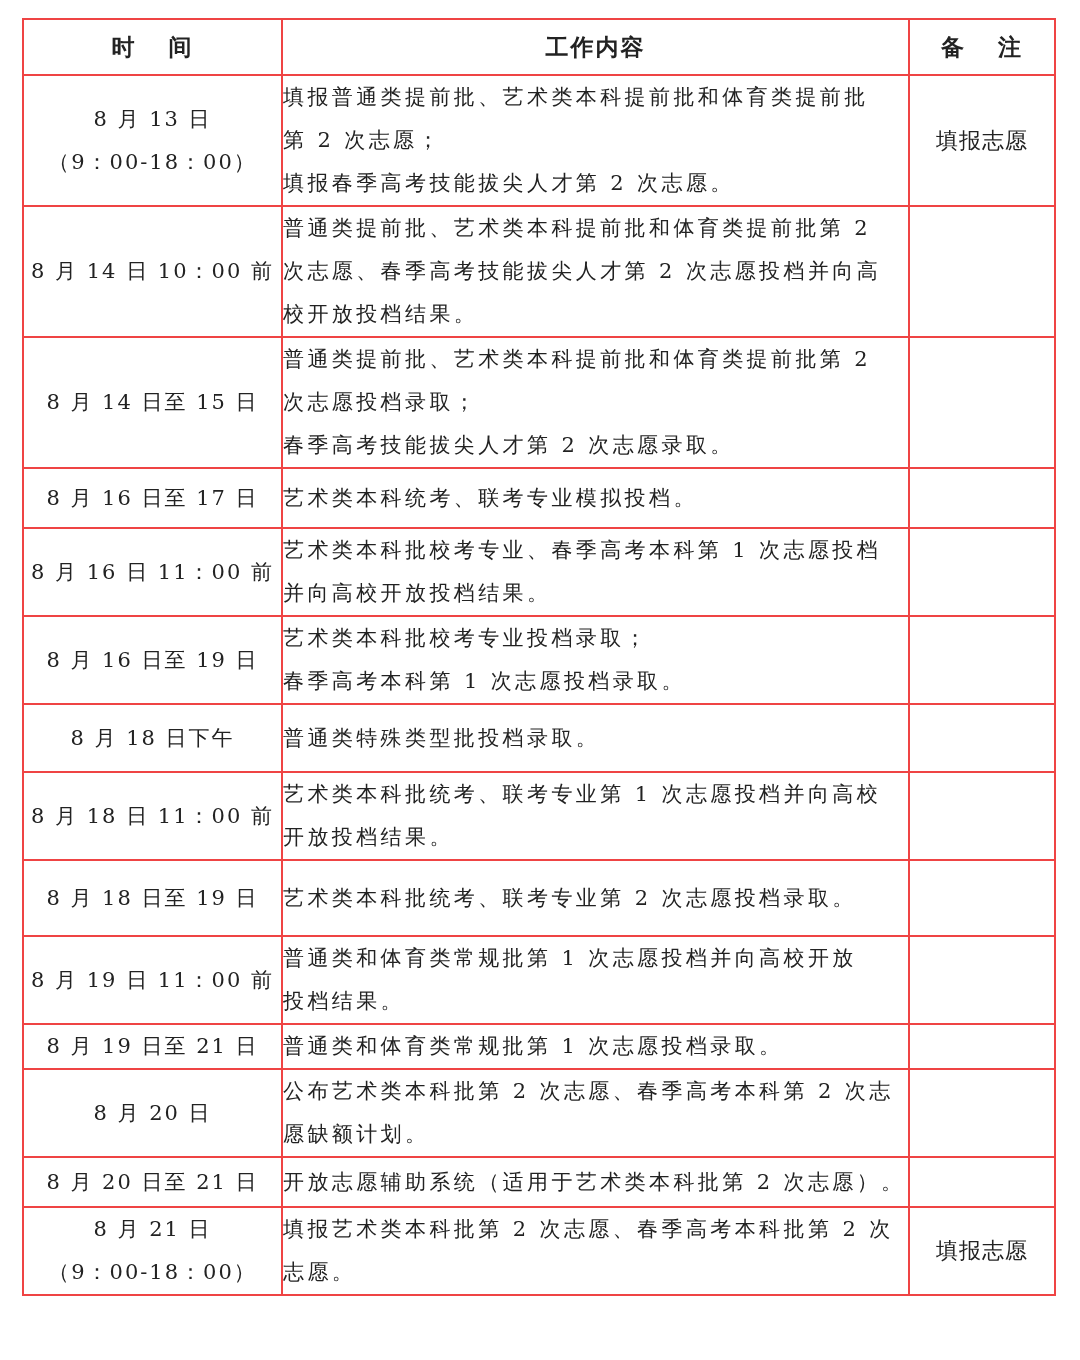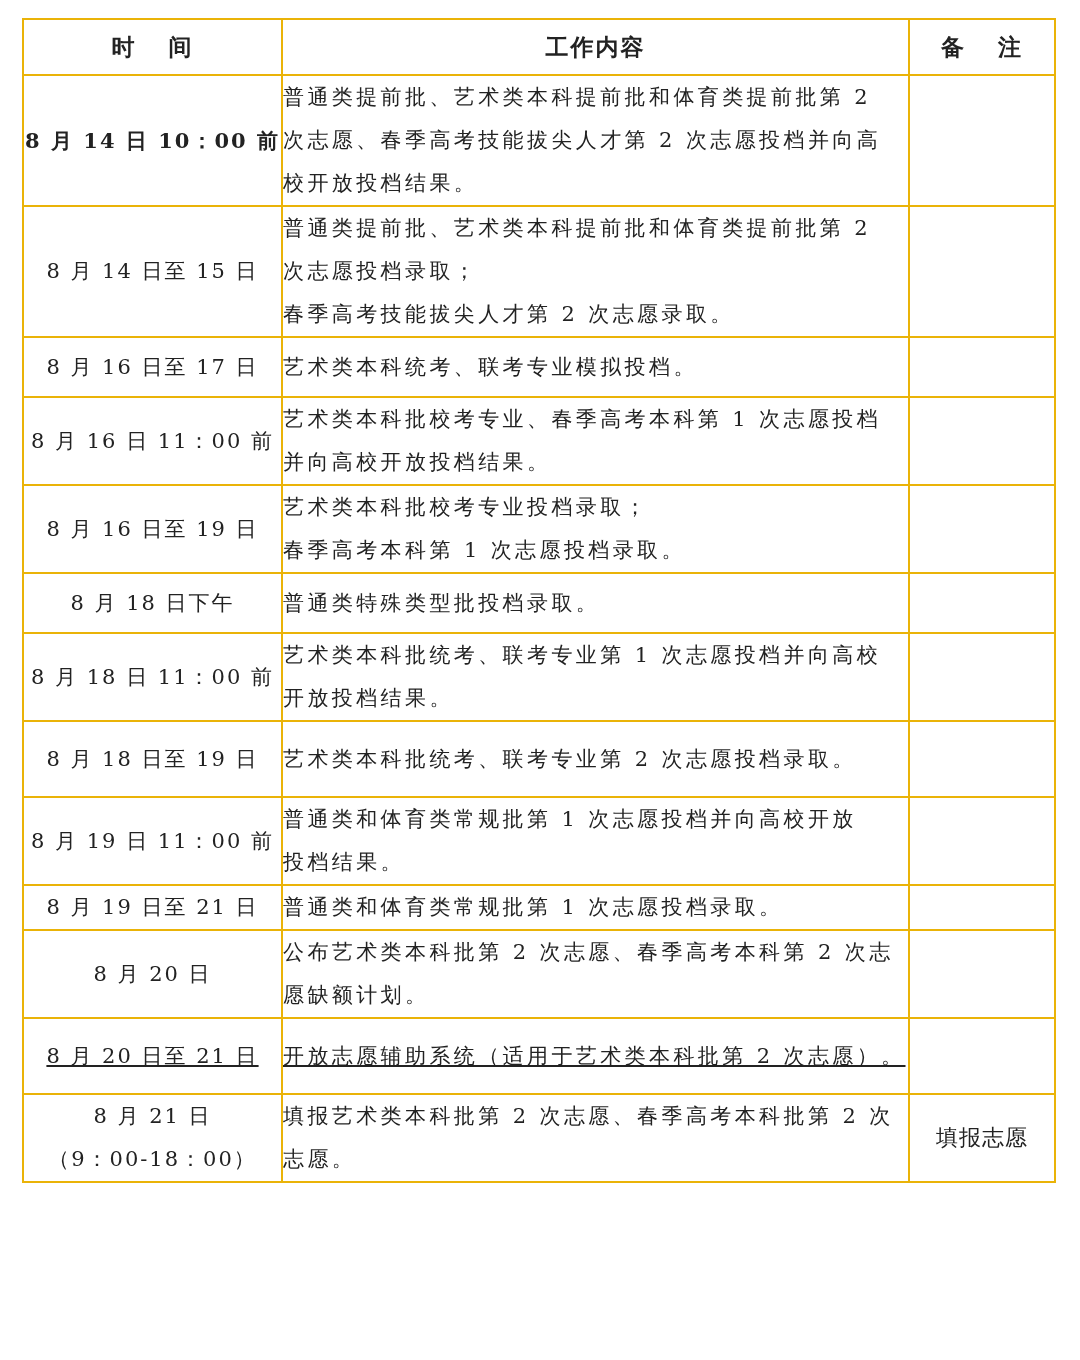--- a/index.html
+++ b/index.html
@@ -4,21 +4,21 @@
 <style>
   html, body { margin: 0; padding: 0; background: #ffffff; }
   body { width: 1080px; height: 1360px; position: relative; overflow: hidden;
          font-family: "DejaVu Serif", "Liberation Serif", serif; color: #222; }
   table.schedule {
     position: absolute; left: 22px; top: 18px;
     border-collapse: collapse; table-layout: fixed;
     width: 1032px;
   }
   table.schedule td, table.schedule th {
-    border: 2px solid #eab308;
+    border: 2px solid #ef4444;
     padding: 0;
     vertical-align: middle;
   }
   th { font-family: "DejaVu Sans", "Liberation Sans", sans-serif; font-weight: bold;
        font-size: 23px; height: 54px; letter-spacing: 2px; }
   th.h-time, th.h-note { word-spacing: 22px; }
   td.time { text-align: center; font-size: 21px; line-height: 43px; letter-spacing: 2px; white-space: pre-line; }
   td.content { text-align: left; font-size: 21px; line-height: 43px; letter-spacing: 3.4px;
                padding: 0 8px 0 12px; }
   td.content .line { display: block; white-space: nowrap; }
@@ -35,21 +35,30 @@
   </colgroup>
   <thead>
     <tr>
       <th class="h-time">时 间</th>
       <th class="h-content">工作内容</th>
       <th class="h-note">备 注</th>
     </tr>
   </thead>
   <tbody id="rows">
       <tr style="height: 129px;">
-        <td class="time"><span style="display: block; font-weight: bold;">8 月 14 日 10：00 前</span></td>
+        <td class="time"><span style="display: block;">8 月 13 日</span><span style="display: block;">（9：00-18：00）</span></td>
+        <td class="content">
+          <span class="line">填报普通类提前批、艺术类本科提前批和体育类提前批</span>
+          <span class="line">第 2 次志愿；</span>
+          <span class="line">填报春季高考技能拔尖人才第 2 次志愿。</span>
+        </td>
+        <td class="note">填报志愿</td>
+      </tr>
+      <tr style="height: 129px;">
+        <td class="time"><span style="display: block;">8 月 14 日 10：00 前</span></td>
         <td class="content">
           <span class="line">普通类提前批、艺术类本科提前批和体育类提前批第 2</span>
           <span class="line">次志愿、春季高考技能拔尖人才第 2 次志愿投档并向高</span>
           <span class="line">校开放投档结果。</span>
         </td>
         <td class="note"></td>
       </tr>
       <tr style="height: 130px;">
         <td class="time"><span style="display: block;">8 月 14 日至 15 日</span></td>
         <td class="content">
@@ -75,21 +84,21 @@
         <td class="note"></td>
       </tr>
       <tr style="height: 87px;">
         <td class="time"><span style="display: block;">8 月 16 日至 19 日</span></td>
         <td class="content">
           <span class="line">艺术类本科批校考专业投档录取；</span>
           <span class="line">春季高考本科第 1 次志愿投档录取。</span>
         </td>
         <td class="note"></td>
       </tr>
-      <tr style="height: 60px;">
+      <tr style="height: 68px;">
         <td class="time"><span style="display: block;">8 月 18 日下午</span></td>
         <td class="content">
           <span class="line">普通类特殊类型批投档录取。</span>
         </td>
         <td class="note"></td>
       </tr>
       <tr style="height: 87px;">
         <td class="time"><span style="display: block;">8 月 18 日 11：00 前</span></td>
         <td class="content">
           <span class="line">艺术类本科批统考、联考专业第 1 次志愿投档并向高校</span>
@@ -120,21 +129,21 @@
         <td class="note"></td>
       </tr>
       <tr style="height: 88px;">
         <td class="time"><span style="display: block;">8 月 20 日</span></td>
         <td class="content">
           <span class="line">公布艺术类本科批第 2 次志愿、春季高考本科第 2 次志</span>
           <span class="line">愿缺额计划。</span>
         </td>
         <td class="note"></td>
       </tr>
-      <tr style="height: 76px; text-decoration: underline;">
+      <tr style="height: 50px;">
         <td class="time"><span style="display: block;">8 月 20 日至 21 日</span></td>
         <td class="content">
           <span class="line">开放志愿辅助系统（适用于艺术类本科批第 2 次志愿）。</span>
         </td>
         <td class="note"></td>
       </tr>
       <tr style="height: 88px;">
         <td class="time"><span style="display: block;">8 月 21 日</span><span style="display: block;">（9：00-18：00）</span></td>
         <td class="content">
           <span class="line">填报艺术类本科批第 2 次志愿、春季高考本科批第 2 次</span>

